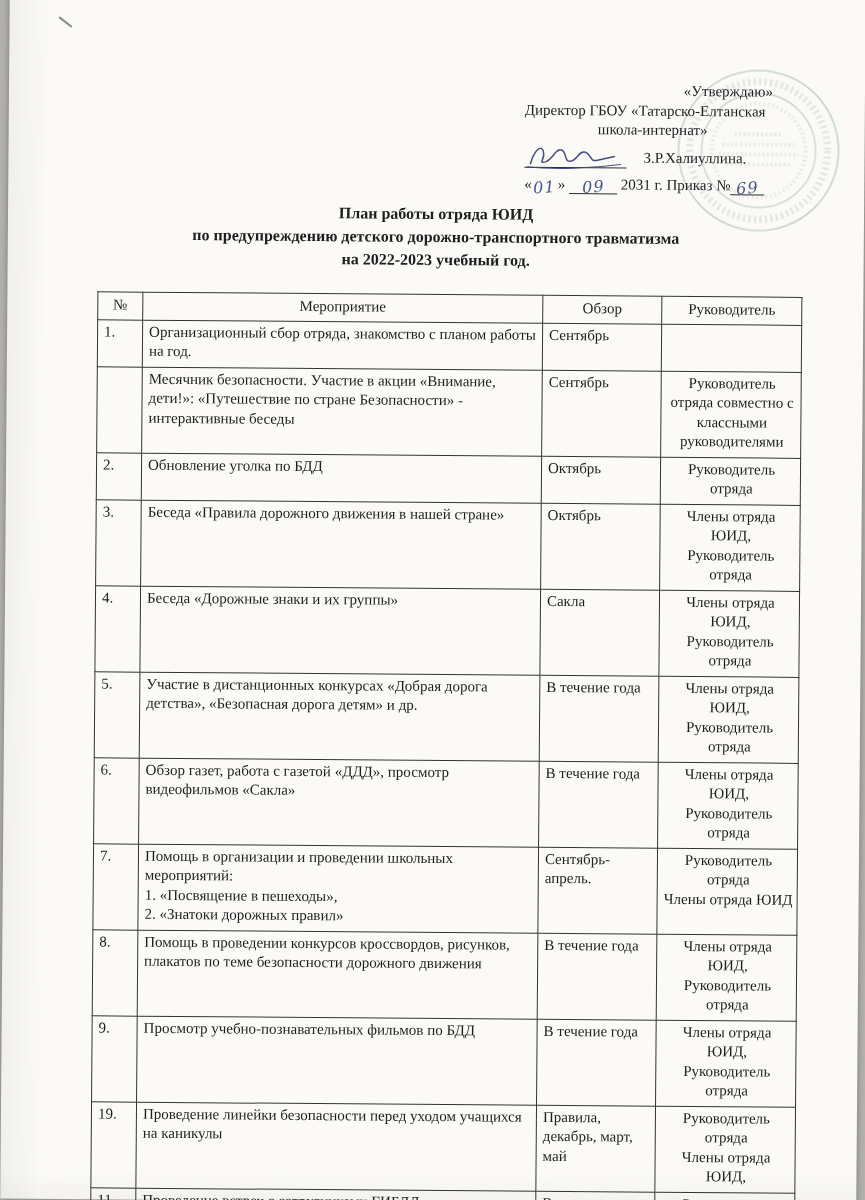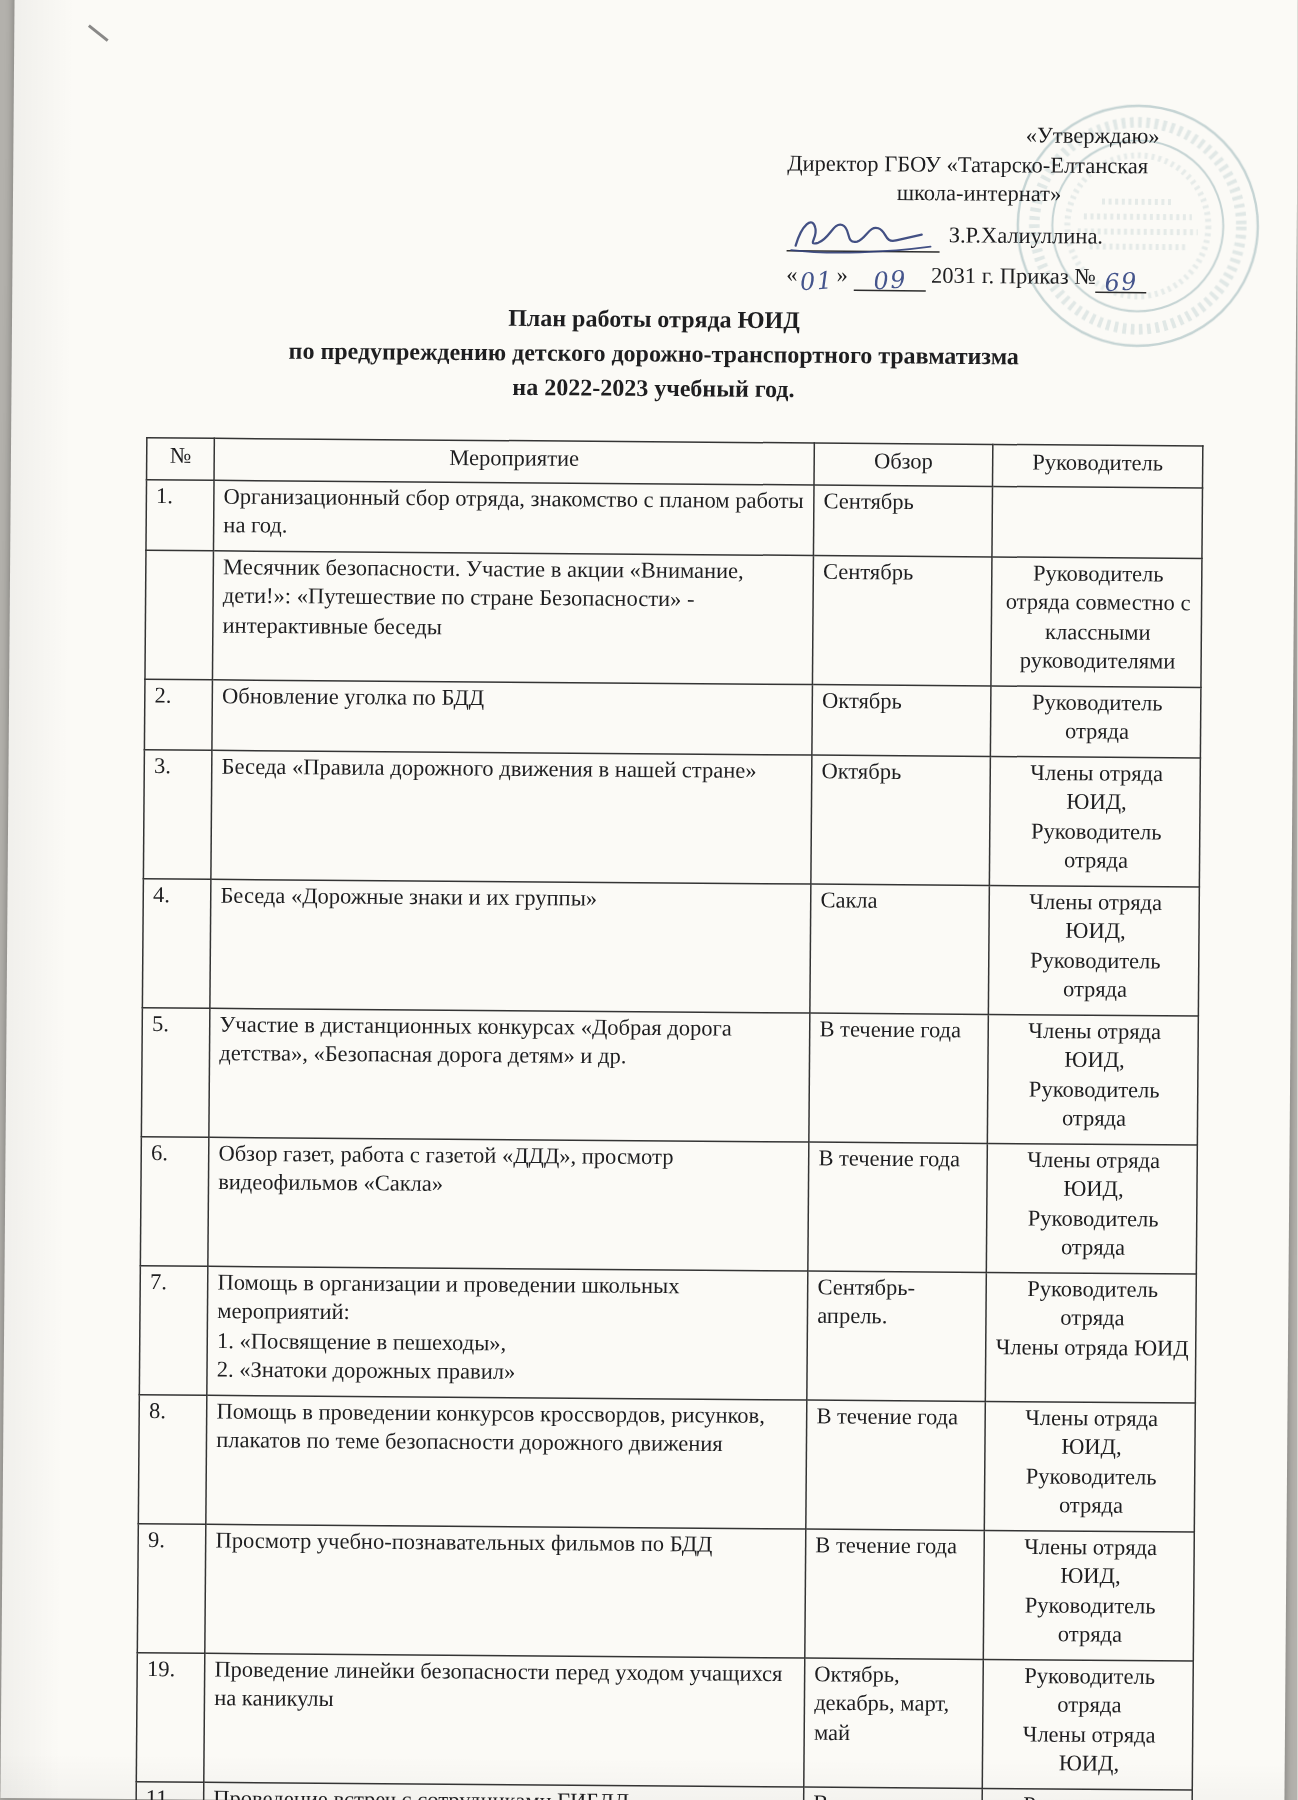--- a/index.html
+++ b/index.html
@@ -33,21 +33,21 @@
   }
   .appr-line1{text-align:right;padding-right:8px;}
   .appr-line2{text-align:left;}
   .appr-line3{text-align:center;}
   .sig-row{display:flex;align-items:flex-end;margin-top:1px;height:27px;}
   .sig-blank{
     display:inline-block;width:102px;height:26px;position:relative;
     border-bottom:1px solid #2d2d2d;
   }
   .sig-blank svg{position:absolute;left:0;bottom:-4px;}
-  .sig-name{margin-left:6px;white-space:nowrap;}
+  .sig-name{margin-left:17px;white-space:nowrap;}
   .date-row{margin-top:7px;white-space:nowrap;font-size:15px;}
   .fill{
     display:inline-block;border-bottom:1px solid #2d2d2d;text-align:center;
     height:17px;vertical-align:bottom;
   }
   .w-day{width:26px;border-bottom:none;}
   .w-month{width:48px;}
   .w-order{width:34px;}
   .hw{
     font-family:"DejaVu Serif",serif;font-style:italic;
@@ -203,21 +203,21 @@
         <tr>
           <td class="col-num">9.</td>
           <td class="col-activity">Просмотр учебно-познавательных фильмов по БДД</td>
           <td class="col-time">В течение года</td>
           <td class="col-responsible">Члены отряда ЮИД,
 Руководитель отряда</td>
         </tr>
         <tr>
           <td class="col-num">19.</td>
           <td class="col-activity"> Проведение линейки безопасности перед уходом учащихся  на каникулы</td>
-          <td class="col-time">Октябрь, декабрь, март, май</td>
+          <td class="col-time">Правила, декабрь, март, май</td>
           <td class="col-responsible">Руководитель отряда
 Члены отряда ЮИД,</td>
         </tr>
         <tr>
           <td class="col-num">11</td>
           <td class="col-activity">Проведение встреч с сотрудниками ГИБДД.</td>
           <td class="col-time">В течение года</td>
           <td class="col-responsible">Руководитель отряда,
 классный руководитель</td>
         </tr>

